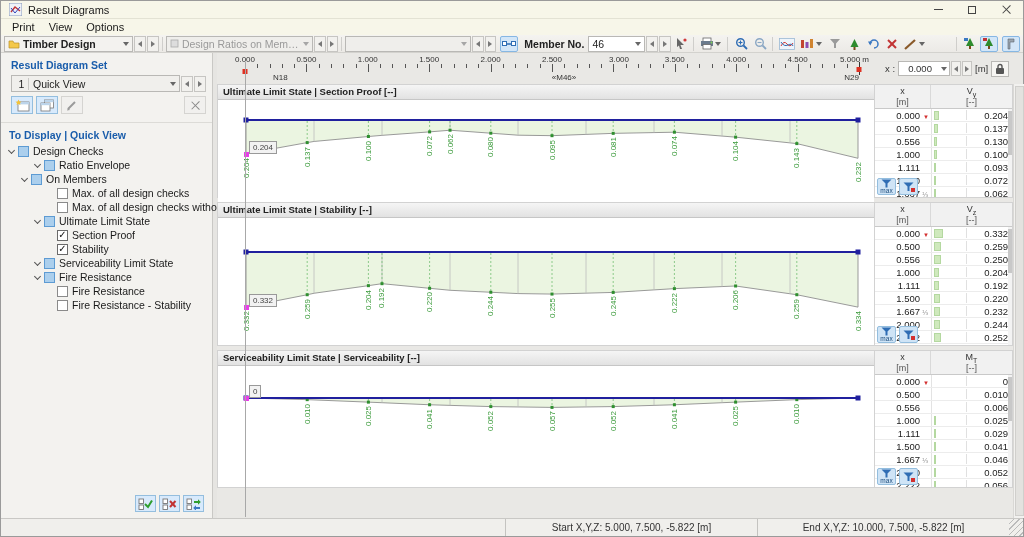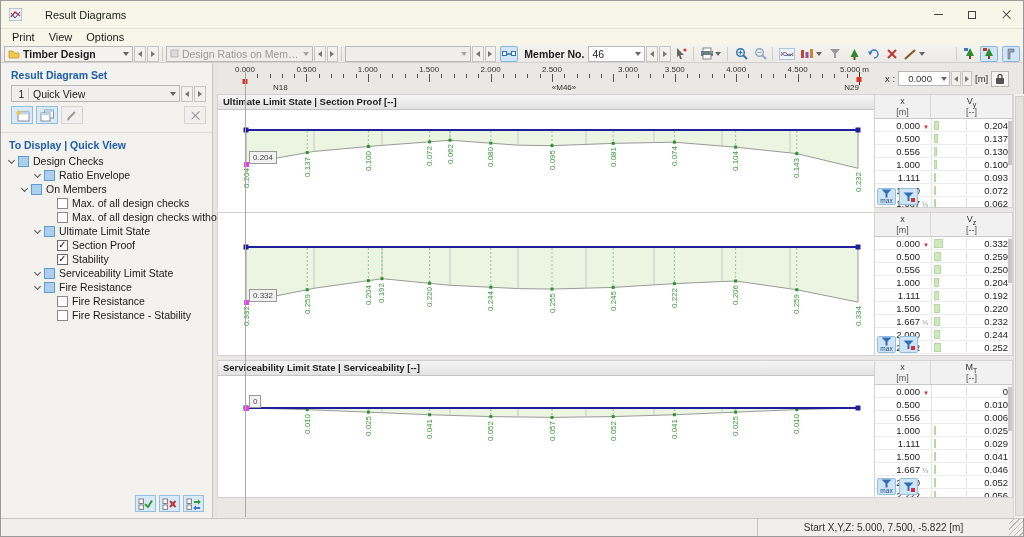--- a/index.html
+++ b/index.html
@@ -1,21 +1,21 @@
 <!DOCTYPE html>
 <html><head>
 <meta charset="utf-8">
 <style>
   *{margin:0;padding:0;box-sizing:border-box;}
   html,body{width:1024px;height:537px;overflow:hidden;}
   body{font-family:"Liberation Sans",sans-serif;font-size:11px;color:#222;background:#e9e8e5;}
   .window{width:1024px;height:537px;display:flex;flex-direction:column;border:1px solid #9a9a9a;}
 
   
-  .titlebar{height:28px;background:#f7f6e9;display:flex;align-items:center;padding-left:8px;border-bottom:1px solid #e3e2d4;flex:0 0 auto;gap:17px;}
+  .titlebar{height:18px;background:#f7f6e9;display:flex;align-items:center;padding-left:8px;border-bottom:1px solid #e3e2d4;flex:0 0 auto;}
   .appicon{display:inline-flex;margin-right:6px;}
   .title{font-size:11px;color:#1a1a1a;}
   .wbtns{margin-left:auto;display:flex;height:100%;}
   .wbtn{width:34px;height:100%;display:flex;align-items:center;justify-content:center;color:#444;}
   .minglyph{width:9px;height:1px;background:#444;display:block;}
   .maxglyph{width:8px;height:8px;border:1px solid #444;display:block;}
   .xglyph{position:relative;width:9px;height:9px;display:block;}
   .xglyph::before,.xglyph::after{content:"";position:absolute;left:4px;top:-1px;width:1.4px;height:11px;background:#444;}
   .xglyph::before{transform:rotate(45deg);} .xglyph::after{transform:rotate(-45deg);}
   .xglyph.gray::before,.xglyph.gray::after{background:#888;}
@@ -496,21 +496,21 @@
     <div class="main">
       <div class="ruler-row">
         <div class="ruler-plot">
             <div class="r-nums">
               <div class="r-num" style="left: 28px;">0.000</div>
               <div class="r-num" style="left: 89.4px;">0.500</div>
               <div class="r-num" style="left: 150.8px;">1.000</div>
               <div class="r-num" style="left: 212.2px;">1.500</div>
               <div class="r-num" style="left: 273.6px;">2.000</div>
               <div class="r-num" style="left: 335px;">2.500</div>
-              <div class="r-num" style="left: 411px;">3.000</div>
+              <div class="r-num" style="left: 402px;">3.000</div>
               <div class="r-num" style="left: 457.8px;">3.500</div>
               <div class="r-num" style="left: 519.2px;">4.000</div>
               <div class="r-num" style="left: 580.6px;">4.500</div>
               <div class="r-end" style="left: 652px;">5.000 m</div>
             </div>
             <div class="r-ticks">
               <div class="r-t maj" style="left: 28px;"></div>
               <div class="r-t min" style="left: 40.28px;"></div>
               <div class="r-t min" style="left: 52.56px;"></div>
               <div class="r-t min" style="left: 64.84px;"></div>
@@ -751,20 +751,21 @@
                     <svg width="11" height="10">
                       <path d="M0.5 0.5 H10.5 L6.5 4.5 V9 H4.5 V4.5 Z" fill="#2f6db4"></path>
                     </svg>
                     <span class="fdot"></span>
                   </button>
                 </div>
               </div>
           </div>
           <div class="section s2">
             <div class="sec-left">
+              <div class="sec-header">Ultimate Limit State | Stability [--]</div>
               <div class="sec-canvas">
                   <svg width="656" height="127" style="position: absolute; left: 0px; top: 0px;">
                     <polygon points="28,34 28,88.78 89.2,76.735 96.0544,75.25 150.4,67.66 163.9864,65.68 211.6,70.3 232.04080000000002,72.28 272.8,74.25999999999999 299.9728,75.58 334,76.075 395.2,74.425 456.4,70.63 517.6,67.99 578.8000000000001,76.735 640,89.11000000000001 640,34" fill="#e7f3dc" fill-opacity="0.85"></polygon>
                     <polyline points="28,88.78 89.2,76.735 96.0544,75.25 150.4,67.66 163.9864,65.68 211.6,70.3 232.04080000000002,72.28 272.8,74.25999999999999 299.9728,75.58 334,76.075 395.2,74.425 456.4,70.63 517.6,67.99 578.8000000000001,76.735 640,89.11000000000001" fill="none" stroke="#8f8f8f" stroke-width="0.9"></polyline>
                     <line x1="28" y1="34" x2="28" y2="88.78" stroke="#8f8f8f" stroke-width="0.9"></line>
                     <line x1="640" y1="34" x2="640" y2="89.11000000000001" stroke="#8f8f8f" stroke-width="0.9"></line>
                     <line x1="96" y1="35" x2="96" y2="75.26178571428571" stroke="#bdbdbd" stroke-width="0.8"></line>
                     <line x1="164" y1="35" x2="164" y2="65.68131962296486" stroke="#bdbdbd" stroke-width="0.8"></line>
                     <line x1="232.00000000000003" y1="35" x2="232.00000000000003" y2="72.27604790419161" stroke="#bdbdbd" stroke-width="0.8"></line>
                     <line x1="300" y1="35" x2="300" y2="75.58039568345325" stroke="#bdbdbd" stroke-width="0.8"></line>
@@ -1069,15 +1070,16 @@
         <div class="vscroll">
           <div class="vthumb"></div>
         </div>
       </div>
     </div>
   </div>
 
   <div class="statusbar">
     <div class="sb-left"></div>
     <div class="sb-cell">Start X,Y,Z: 5.000, 7.500, -5.822 [m]</div>
+    <div class="sb-cell">End X,Y,Z: 10.000, 7.500, -5.822 [m]</div>
     <div class="sb-grip"></div>
   </div>
 </div>
 
 </body></html>

